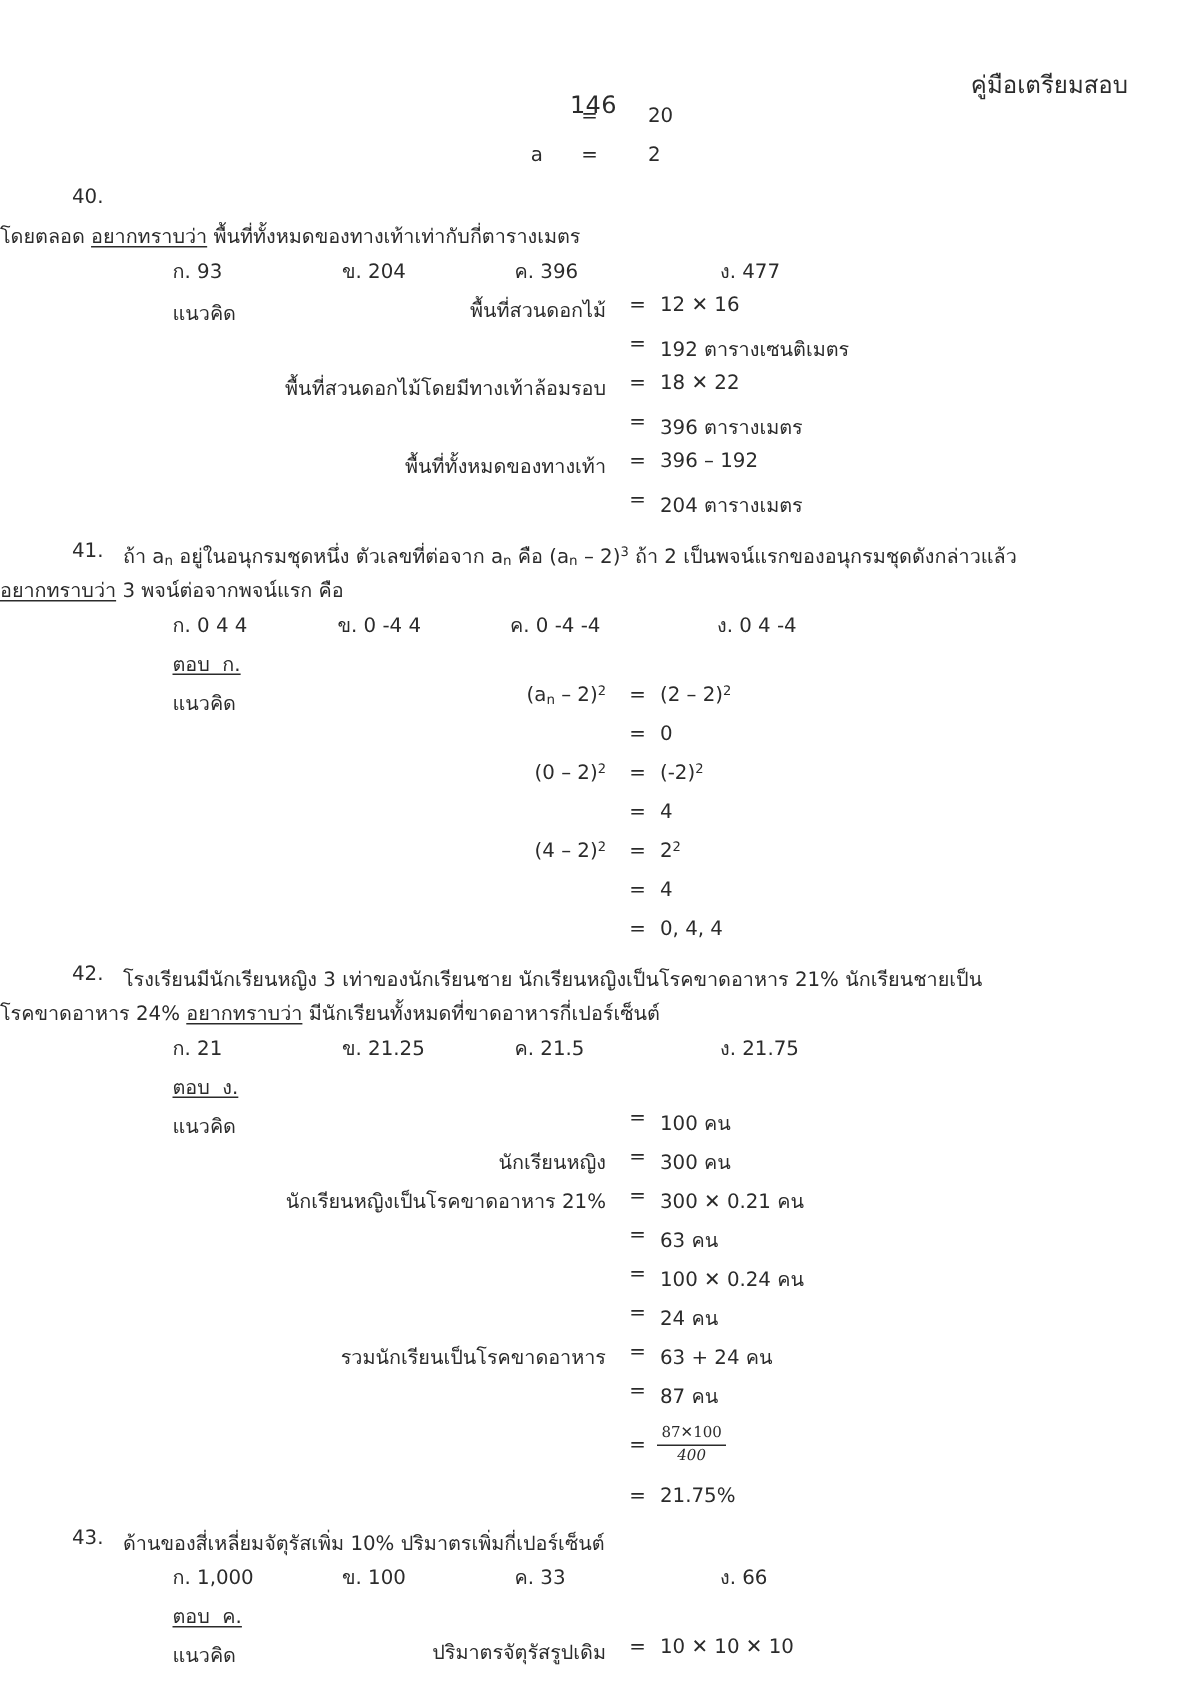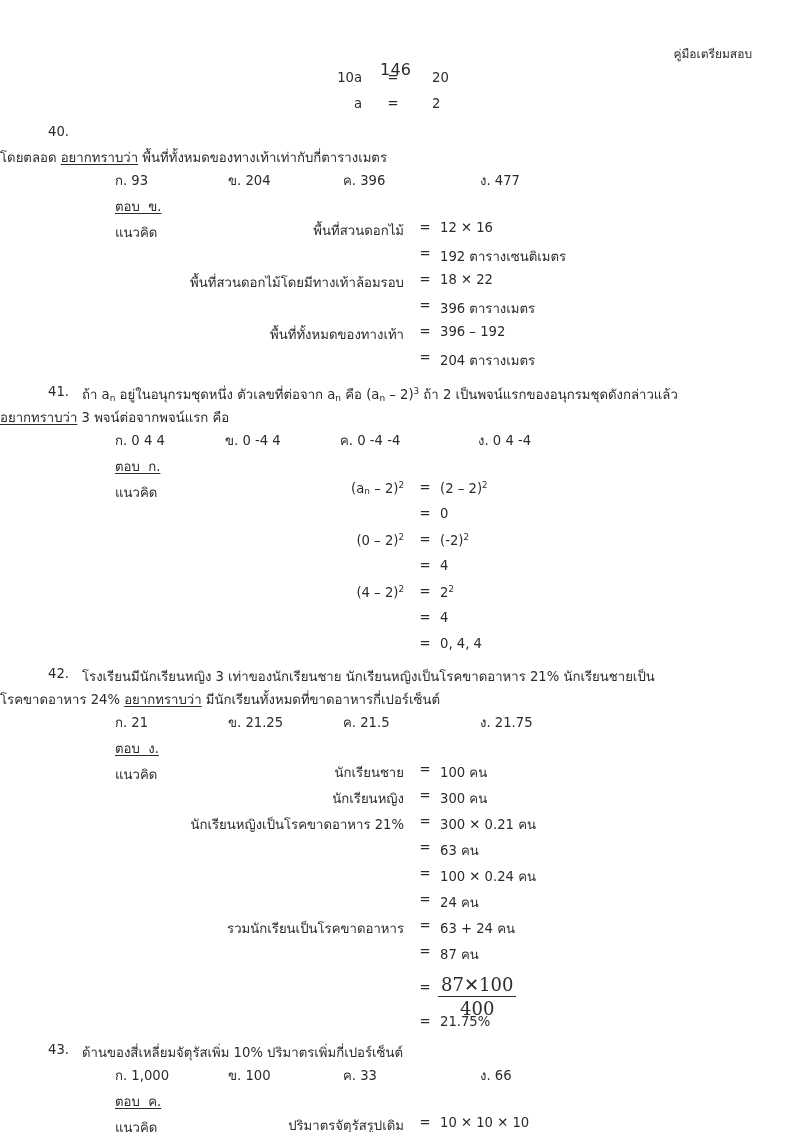--- a/index.html
+++ b/index.html
@@ -36,21 +36,21 @@
     position: absolute;
     left: 380px;
     top: 16px;
     font-size: 16px;
     letter-spacing: 0.2px;
   }
   .hdr-book {
     position: absolute;
     right: 48px;
     top: 0;
-    font-size: 12px;
+    font-size: 16px;
   }
 
   
   .eqrow {
     position: relative;
     height: 26px;
   }
   .eq-lbl-box {
     position: absolute;
     left: 0;
@@ -135,50 +135,50 @@
     font-size: 0.66em;
     vertical-align: 0.52em;
   }
 
   
   .frac {
     display: inline-block;
     text-align: center;
     vertical-align: middle;
     font-family: "DejaVu Serif", "Liberation Serif", serif;
-    font-size: 18px;
+    font-size: 10px;
     line-height: 1.18;
     position: relative;
     top: -4px;
   }
   .frac .num {
     display: block;
     border-bottom: 1.4px solid #2b2b2b;
     padding: 0 3px 1px 3px;
   }
   .frac .den {
     display: block;
     padding-top: 1px;
+    font-style: italic;
   }
   .tall { height: 44px; }
 </style>
 </head>
 <body>
 
 <div class="page">
  <div class="content">
 
   <div class="hdr">
     <div class="hdr-pageno">146</div>
     <div class="hdr-book">คู่มือเตรียมสอบ</div>
   </div>
 
   <div>
     <div class="eqrow">
-      <div class="eq-lbl-box" style="width:362px">10a</div>
       <div class="eq-eq" style="left:386px">=</div>
       <div class="eq-val" style="left:432px">20</div>
     </div>
     <div class="eqrow">
       <div class="eq-lbl-box" style="width:362px">a</div>
       <div class="eq-eq" style="left:386px">=</div>
       <div class="eq-val" style="left:432px">2</div>
     </div>
   </div>
 
@@ -188,23 +188,20 @@
     </div>
     <div class="q-cont">
       <span>โดยตลอด  </span><span class="u">อยากทราบว่า</span><span>  พื้นที่ทั้งหมดของทางเท้าเท่ากับกี่ตารางเมตร</span>
     </div>
     <div class="choices">
       <span class="ch ch0">ก.  93</span>
       <span class="ch ch1">ข.  204</span>
       <span class="ch ch2">ค.  396</span>
       <span class="ch ch3">ง.  477</span>
     </div>
-    <div class="answer">
-      <span>ตอบ  ข.</span>
-    </div>
 
     <div style="position:relative;">
       <span class="method" style="top:2px">แนวคิด</span>
       <div class="eqrow">
         <div class="eq-lbl-box">พื้นที่สวนดอกไม้</div>
         <div class="eq-eq">=</div>
         <div class="eq-val">12 ✕ 16</div>
       </div>
       <div class="eqrow">
         <div class="eq-lbl-box"></div>
@@ -313,21 +310,20 @@
       <span class="ch ch3">ง.  21.75</span>
     </div>
     <div class="answer">
       <span>ตอบ  ง.</span>
     </div>
 
     <div style="position:relative;">
       <span class="method" style="top:2px">แนวคิด</span>
 
       <div class="eqrow">
-        <div class="eq-lbl-box">นักเรียนชาย</div>
         <div class="eq-eq">=</div>
         <div class="eq-val">100   คน</div>
       </div>
       <div class="eqrow">
         <div class="eq-lbl-box">นักเรียนหญิง</div>
         <div class="eq-eq">=</div>
         <div class="eq-val">300   คน</div>
       </div>
       <div class="eqrow">
         <div class="eq-lbl-box">นักเรียนหญิงเป็นโรคขาดอาหาร  21%</div>

